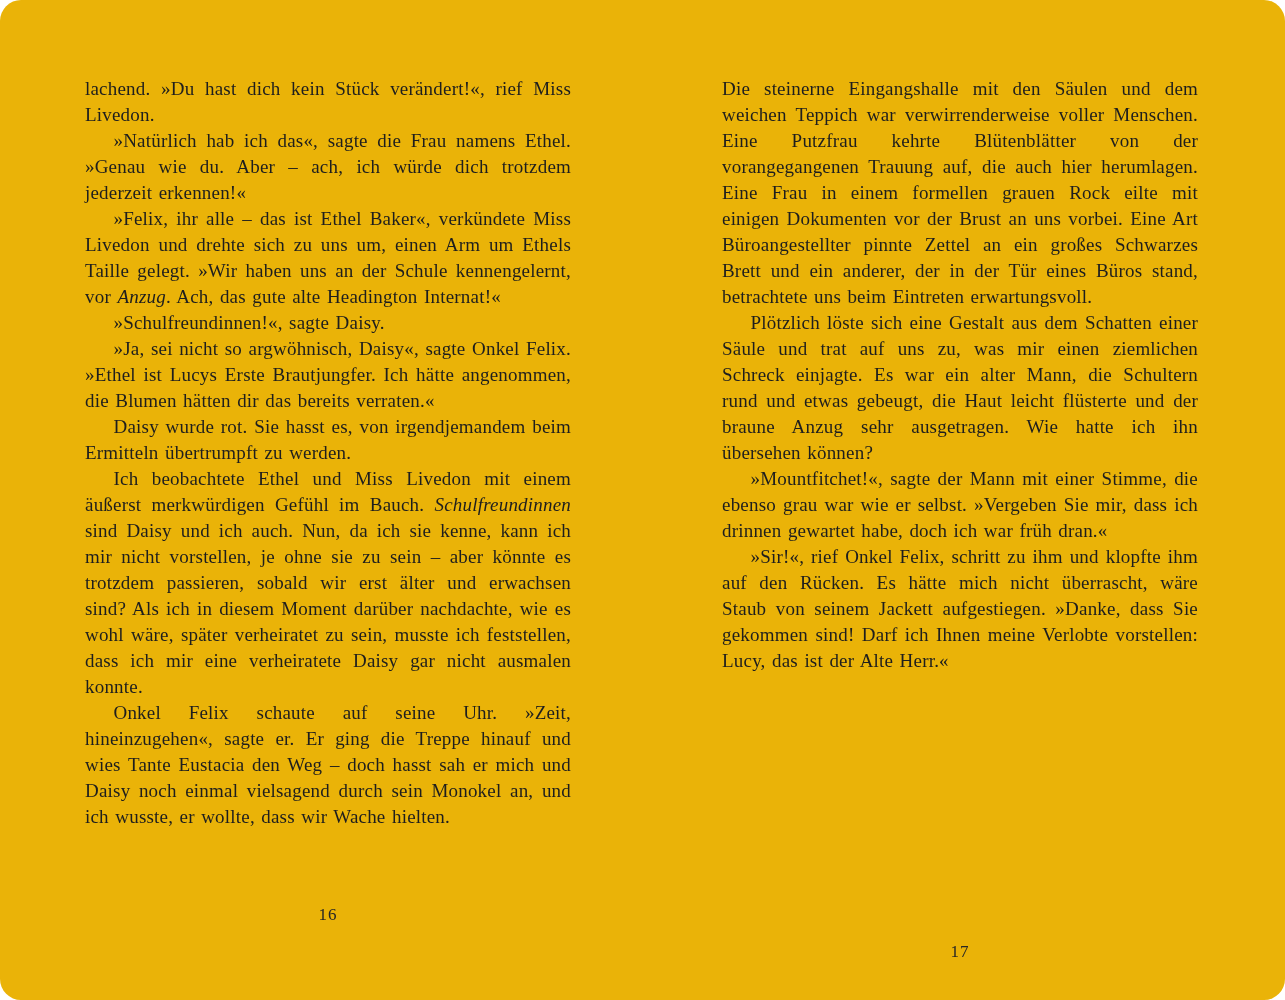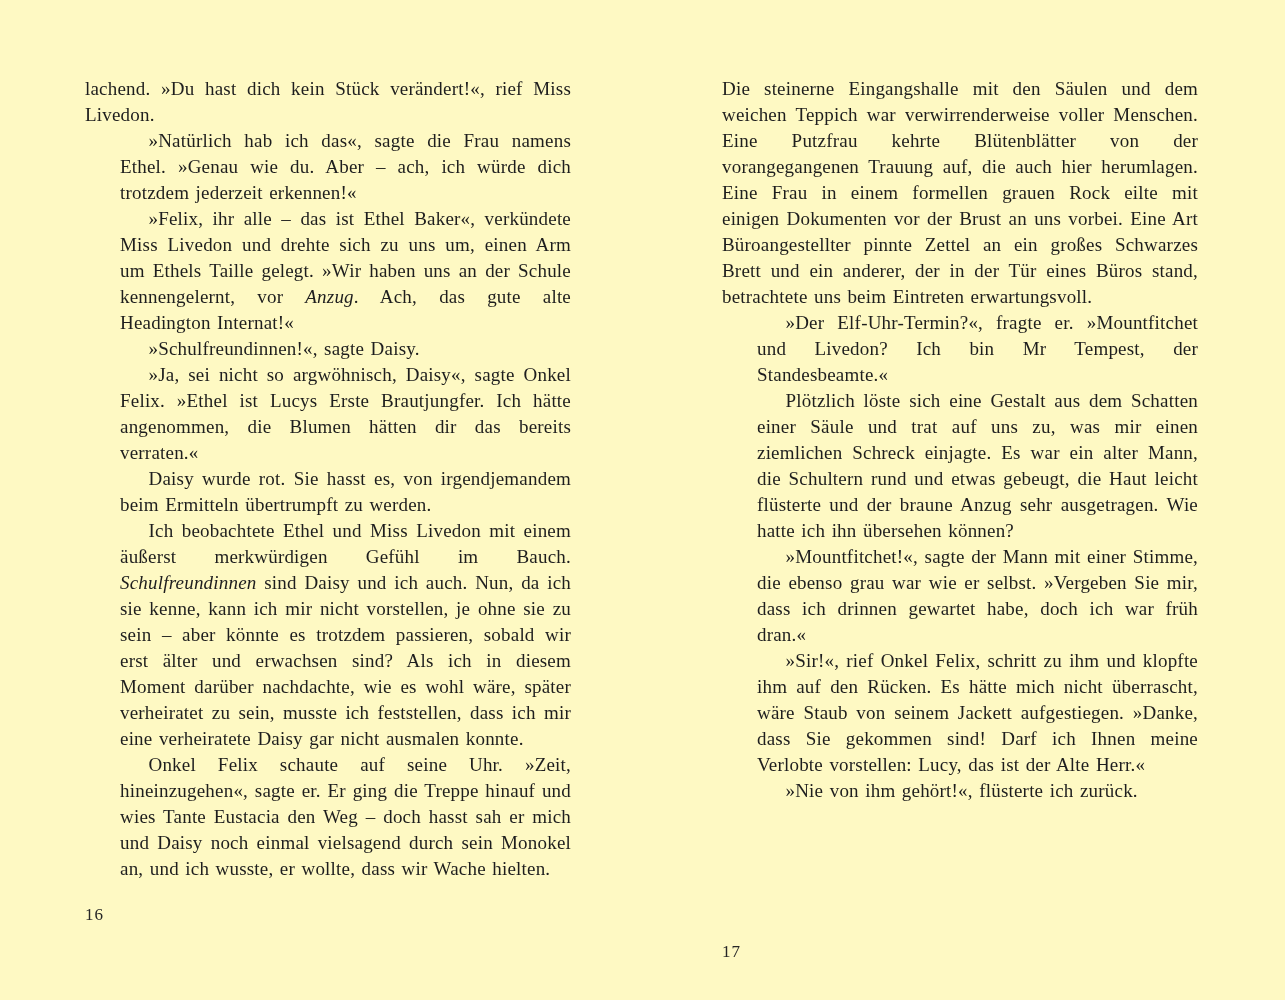--- a/index.html
+++ b/index.html
@@ -4,44 +4,45 @@
 <style>
   html, body {
     margin: 0;
     padding: 0;
     background: #ffffff;
   }
   .spread {
     position: relative;
     width: 1285px;
     height: 1000px;
-    background: #fef9c3;
+    background: #eab308;
     font-family: "Liberation Serif", "DejaVu Serif", serif;
     color: #1e1e1e;
     overflow: hidden;
+    border-radius: 21px;
   }
   .text-block {
     position: absolute;
     top: 76px;
     font-size: 19px;
     line-height: 26px;
     text-align: justify;
     letter-spacing: 0.2px;
     word-spacing: 1.5px;
   }
   .text-left  { left: 85px;  width: 486px; }
   .text-right { left: 722px; width: 476px; }
   .para { margin: 0; padding: 0; }
-  .para-indent { text-indent: 1.5em; margin-left: 35px; }
+  .para-indent { text-indent: 1.5em; }
   .para em { font-style: italic; }
   .page-number {
     position: absolute;
     top: 905px;
     font-size: 17px;
-    text-align: left;
+    text-align: center;
     color: #262626;
     letter-spacing: 1px;
   }
   .page-number-left  { left: 85px;  width: 486px; }
   .page-number-right { left: 722px; width: 476px; margin-top: 37px; }
 </style>
 </head>
 <body>
 
 <div class="spread">
@@ -52,24 +53,22 @@
       <p class="para para-indent"><span>»Felix, ihr alle – das ist Ethel Baker«, verkündete Miss Livedon und drehte sich zu uns um, einen Arm um Ethels Taille gelegt. »Wir haben uns an der Schule kennengelernt, vor </span><em>Anzug</em><span>. Ach, das gute alte Headington Internat!«</span></p>
       <p class="para para-indent"><span>»Schulfreundinnen!«, sagte Daisy.</span></p>
       <p class="para para-indent"><span>»Ja, sei nicht so argwöhnisch, Daisy«, sagte Onkel Felix. »Ethel ist Lucys Erste Brautjungfer. Ich hätte angenommen, die Blumen hätten dir das bereits verraten.«</span></p>
       <p class="para para-indent"><span>Daisy wurde rot. Sie hasst es, von irgendjemandem beim Ermitteln übertrumpft zu werden.</span></p>
       <p class="para para-indent"><span>Ich beobachtete Ethel und Miss Livedon mit einem äußerst merkwürdigen Gefühl im Bauch. </span><em>Schulfreundinnen</em><span> sind Daisy und ich auch. Nun, da ich sie kenne, kann ich mir nicht vorstellen, je ohne sie zu sein – aber könnte es trotzdem passieren, sobald wir erst älter und erwachsen sind? Als ich in diesem Moment darüber nachdachte, wie es wohl wäre, später verheiratet zu sein, musste ich feststellen, dass ich mir eine verheiratete Daisy gar nicht ausmalen konnte.</span></p>
       <p class="para para-indent"><span>Onkel Felix schaute auf seine Uhr. »Zeit, hineinzugehen«, sagte er. Er ging die Treppe hinauf und wies Tante Eustacia den Weg – doch hasst sah er mich und Daisy noch einmal vielsagend durch sein Monokel an, und ich wusste, er wollte, dass wir Wache hielten.</span></p>
     </div>
 
   <div class="text-block text-right">
       <p class="para"><span>Die steinerne Eingangshalle mit den Säulen und dem weichen Teppich war verwirrenderweise voller Menschen. Eine Putzfrau kehrte Blütenblätter von der vorangegangenen Trauung auf, die auch hier herumlagen. Eine Frau in einem formellen grauen Rock eilte mit einigen Dokumenten vor der Brust an uns vorbei. Eine Art Büroangestellter pinnte Zettel an ein großes Schwarzes Brett und ein anderer, der in der Tür eines Büros stand, betrachtete uns beim Eintreten erwartungsvoll.</span></p>
-      <p class="para para-indent"><span>»Der Elf-Uhr-Termin?«, fragte er. »Mountfitchet und Livedon? Ich bin Mr Tempest, der Standesbeamte.«</span></p>
       <p class="para para-indent"><span>Plötzlich löste sich eine Gestalt aus dem Schatten einer Säule und trat auf uns zu, was mir einen ziemlichen Schreck einjagte. Es war ein alter Mann, die Schultern rund und etwas gebeugt, die Haut leicht flüsterte und der braune Anzug sehr ausgetragen. Wie hatte ich ihn übersehen können?</span></p>
       <p class="para para-indent"><span>»Mountfitchet!«, sagte der Mann mit einer Stimme, die ebenso grau war wie er selbst. »Vergeben Sie mir, dass ich drinnen gewartet habe, doch ich war früh dran.«</span></p>
       <p class="para para-indent"><span>»Sir!«, rief Onkel Felix, schritt zu ihm und klopfte ihm auf den Rücken. Es hätte mich nicht überrascht, wäre Staub von seinem Jackett aufgestiegen. »Danke, dass Sie gekommen sind! Darf ich Ihnen meine Verlobte vorstellen: Lucy, das ist der Alte Herr.«</span></p>
-      <p class="para para-indent"><span>»Nie von ihm gehört!«, flüsterte ich zurück.</span></p>
     </div>
 
   <div class="page-number page-number-left">16</div>
 
   <div class="page-number page-number-right">17</div>
 
 </div>
 
 </body></html>

